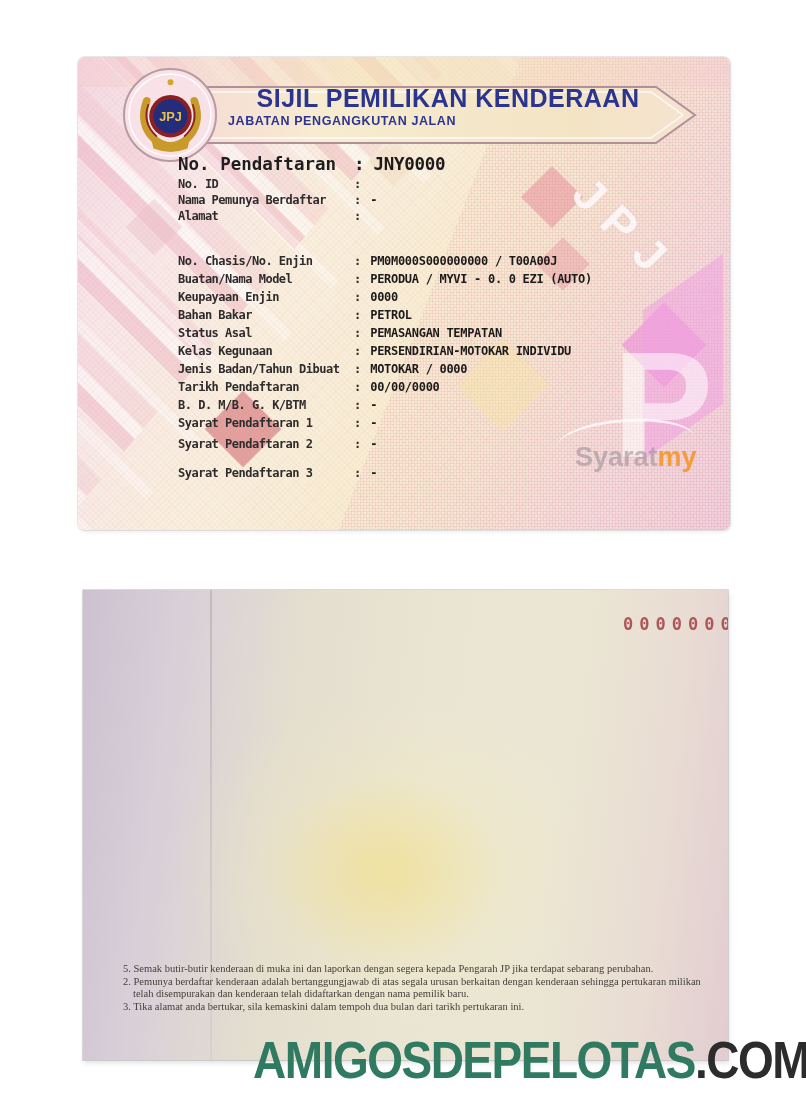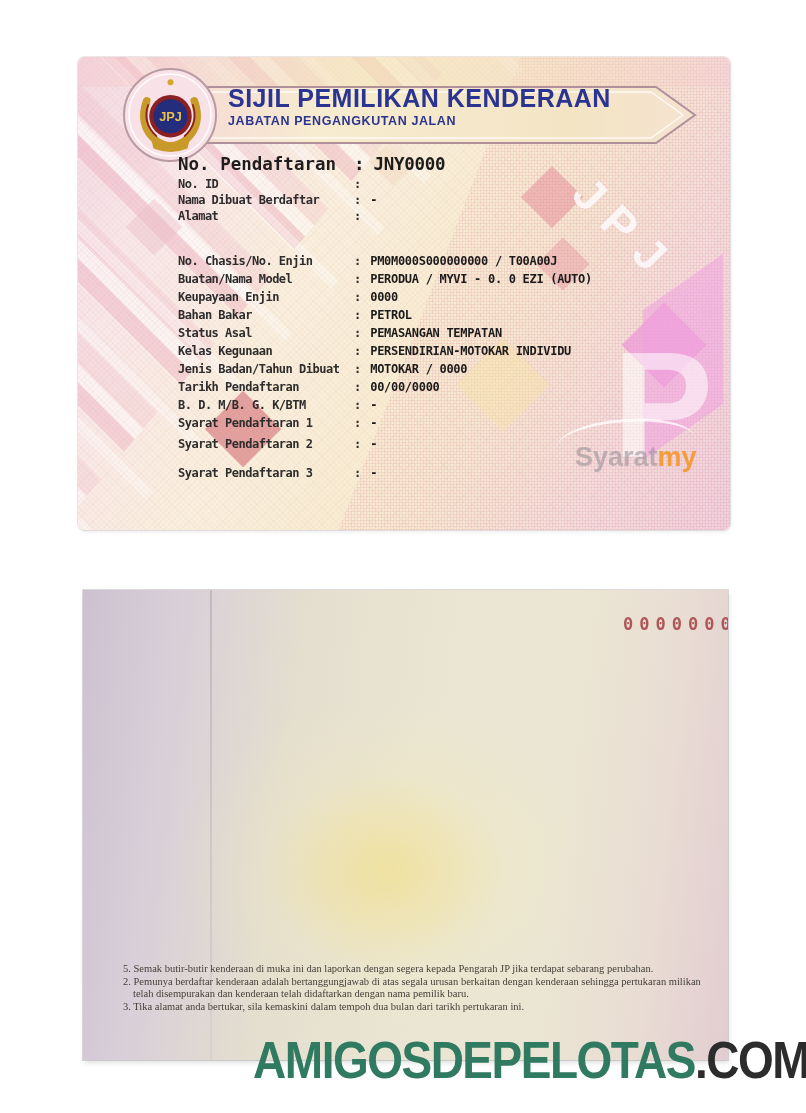--- a/index.html
+++ b/index.html
@@ -36,21 +36,21 @@
   .wm-p{position:absolute;left:535px;top:272px;font-size:150px;font-weight:bold;
       color:rgba(255,255,255,.55);line-height:1;}
   .carlist-swoosh{position:absolute;left:478px;top:362px;width:140px;height:46px;
       border-top:3px solid rgba(255,255,255,.75);border-radius:50%;transform:rotate(-4deg);}
   .wm-carlist{position:absolute;left:497px;top:385px;font-size:27px;font-weight:bold;white-space:nowrap;}
   .wm-carlist .c1{color:rgba(148,140,148,.55);}
   .wm-carlist .c2{color:rgba(243,148,33,.85);}
 
   
   .banner-svg{position:absolute;left:20px;top:8px;width:620px;height:104px;}
-  .banner-title{position:absolute;left:150px;top:27px;width:440px;text-align:left;
+  .banner-title{position:absolute;left:150px;top:27px;width:440px;text-align:center;
       color:#2b3490;font-weight:bold;font-size:25px;letter-spacing:.5px;white-space:nowrap;}
   .banner-sub{position:absolute;left:150px;top:57px;width:440px;text-align:left;
       color:#2b3490;font-weight:bold;font-size:12.5px;letter-spacing:.6px;white-space:nowrap;}
   .logo-svg{position:absolute;left:50px;top:15px;width:85px;height:85px;}
 
   
   #front-fields{position:absolute;left:100px;top:95px;width:545px;}
   .field-section{margin:0;}
   .field-section + .field-section{margin-top:28px;}
   .field-section:nth-child(3){margin-top:4px;}
@@ -147,21 +147,21 @@
             <span class="f-label">No. Pendaftaran</span>
             <span class="f-colon">:</span>
             <span class="f-value">JNY0000</span>
           </div>
           <div class="field-row">
             <span class="f-label">No. ID</span>
             <span class="f-colon">:</span>
             <span class="f-value"></span>
           </div>
           <div class="field-row">
-            <span class="f-label">Nama Dibuat Berdaftar</span>
+            <span class="f-label">Nama Pemunya Berdaftar</span>
             <span class="f-colon">:</span>
             <span class="f-value">-</span>
           </div>
           <div class="field-row">
             <span class="f-label">Alamat</span>
             <span class="f-colon">:</span>
             <span class="f-value"></span>
           </div>
         </div>
         <div class="field-section">

